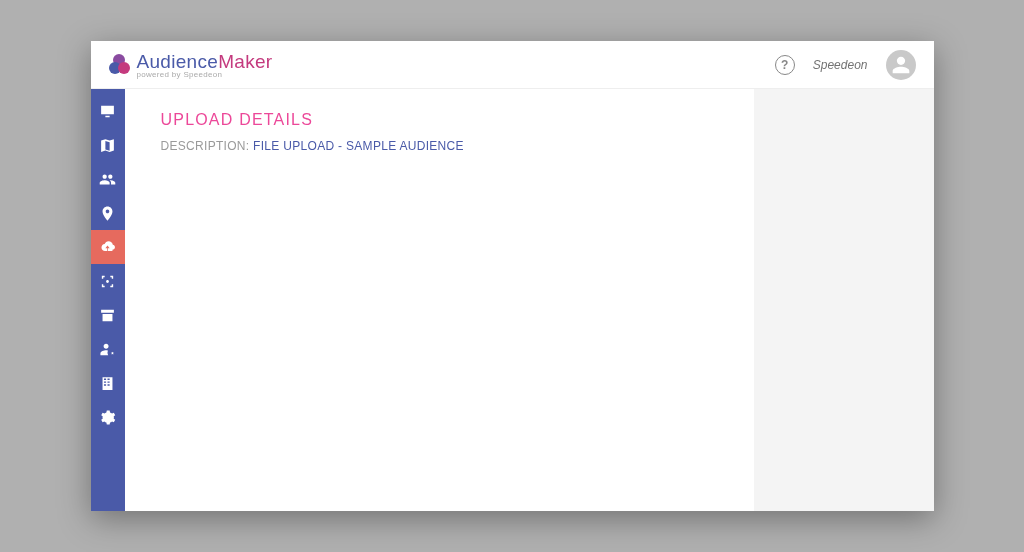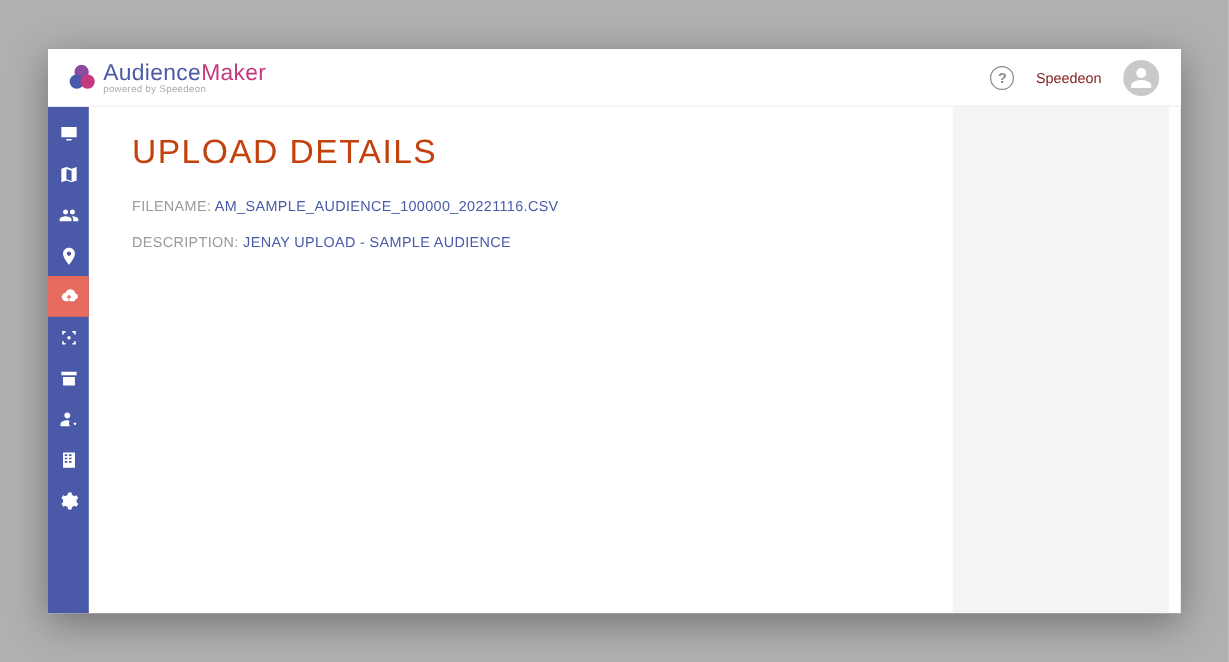--- a/index.html
+++ b/index.html
@@ -7,21 +7,21 @@
       font-family: -apple-system, BlinkMacSystemFont, "Segoe UI", Arial, sans-serif;
       background: #b0b0b0;
       display: flex;
       align-items: center;
       justify-content: center;
       width: 1024px;
       height: 552px;
       overflow: hidden;
     }
     .app-window {
-      width: 944px;
+      width: 843px;
       height: 470px;
       background: #ffffff;
       box-shadow: 0 8px 30px rgba(0,0,0,0.35);
       display: flex;
       flex-direction: column;
       position: relative;
     }
     .top-header {
       height: 48px;
       display: flex;
@@ -54,21 +54,21 @@
     .brand-text { font-size: 19px; color: #4a5aa8; font-weight: 400; letter-spacing: 0.3px; }
     .brand-text .accent { color: #c43a7e; }
     .brand-sub { font-size: 8px; color: #aaa; letter-spacing: 0.3px; margin-top: -3px; }
     .brand-col { display: flex; flex-direction: column; }
     .header-right { display: flex; align-items: center; gap: 18px; }
     .help-icon {
       width: 20px; height: 20px; border: 1.7px solid #888; border-radius: 50%;
       display: flex; align-items: center; justify-content: center;
       color: #888; font-size: 12px; font-weight: 600; cursor: pointer;
     }
-    .user-name { font-size: 12px; color: #7f1d1d; }
+    .user-name { font-size: 12px; color: #737373; font-style: italic; }
     .avatar {
       width: 30px; height: 30px; background: #c9c9c9; border-radius: 50%;
       display: flex; align-items: center; justify-content: center; cursor: pointer;
     }
     .main-area { flex: 1; display: flex; overflow: hidden; }
     .sidebar {
       width: 34px; background: #4a5aa8;
       display: flex; flex-direction: column;
       padding-top: 5px;
     }
@@ -82,25 +82,25 @@
     .content-scroll {
       flex: 1; overflow-y: scroll; overflow-x: hidden;
       display: flex;
     }
     .content {
       flex: 1;
       padding: 22px 36px;
       max-width: 720px;
     }
     .page-title {
-      font-size: 28px;
-      color: #c2410c;
+      font-size: 16px;
+      color: #ec4899;
       letter-spacing: 1.2px;
       font-weight: 300;
-      margin-bottom: 22px;
+      margin-bottom: 10px;
     }
     .detail-row {
       margin-bottom: 16px;
       font-size: 12px;
       letter-spacing: 0.3px;
     }
     .detail-label { color: #9a9a9a; }
     .detail-value { color: #4a5aa8; }
     .right-panel {
       width: 180px;
@@ -194,24 +194,20 @@
             <path d="M12 8c-2.2 0-4 1.8-4 4s1.8 4 4 4 4-1.8 4-4-1.8-4-4-4zm9 4c0-.6-.1-1.1-.2-1.6l2.1-1.6-2-3.5-2.5 1c-.8-.7-1.8-1.2-2.8-1.5L15 2h-4l-.6 2.8c-1 .3-2 .8-2.8 1.5l-2.5-1-2 3.5 2.1 1.6C5.1 10.9 5 11.4 5 12s.1 1.1.2 1.6l-2.1 1.6 2 3.5 2.5-1c.8.7 1.8 1.2 2.8 1.5L11 22h4l.6-2.8c1-.3 2-.8 2.8-1.5l2.5 1 2-3.5-2.1-1.6c.1-.5.2-1 .2-1.6z"></path>
           </svg>
       </div>
     </div>
 
     <div class="content-scroll">
       <div class="content">
         <h1 class="page-title">UPLOAD DETAILS</h1>
 
         <div class="detail-row">
-          <span class="detail-label">FILENAME:</span>
-          <span class="detail-value">AM_SAMPLE_AUDIENCE_100000_20221116.CSV</span>
-        </div>
-        <div class="detail-row">
           <span class="detail-label">DESCRIPTION:</span>
-          <span class="detail-value">JENAY UPLOAD - SAMPLE AUDIENCE</span>
+          <span class="detail-value">FILE UPLOAD - SAMPLE AUDIENCE</span>
         </div>
       </div>
       <div class="right-panel"></div>
     </div>
   </div>
 </div>
 
 </body></html>

